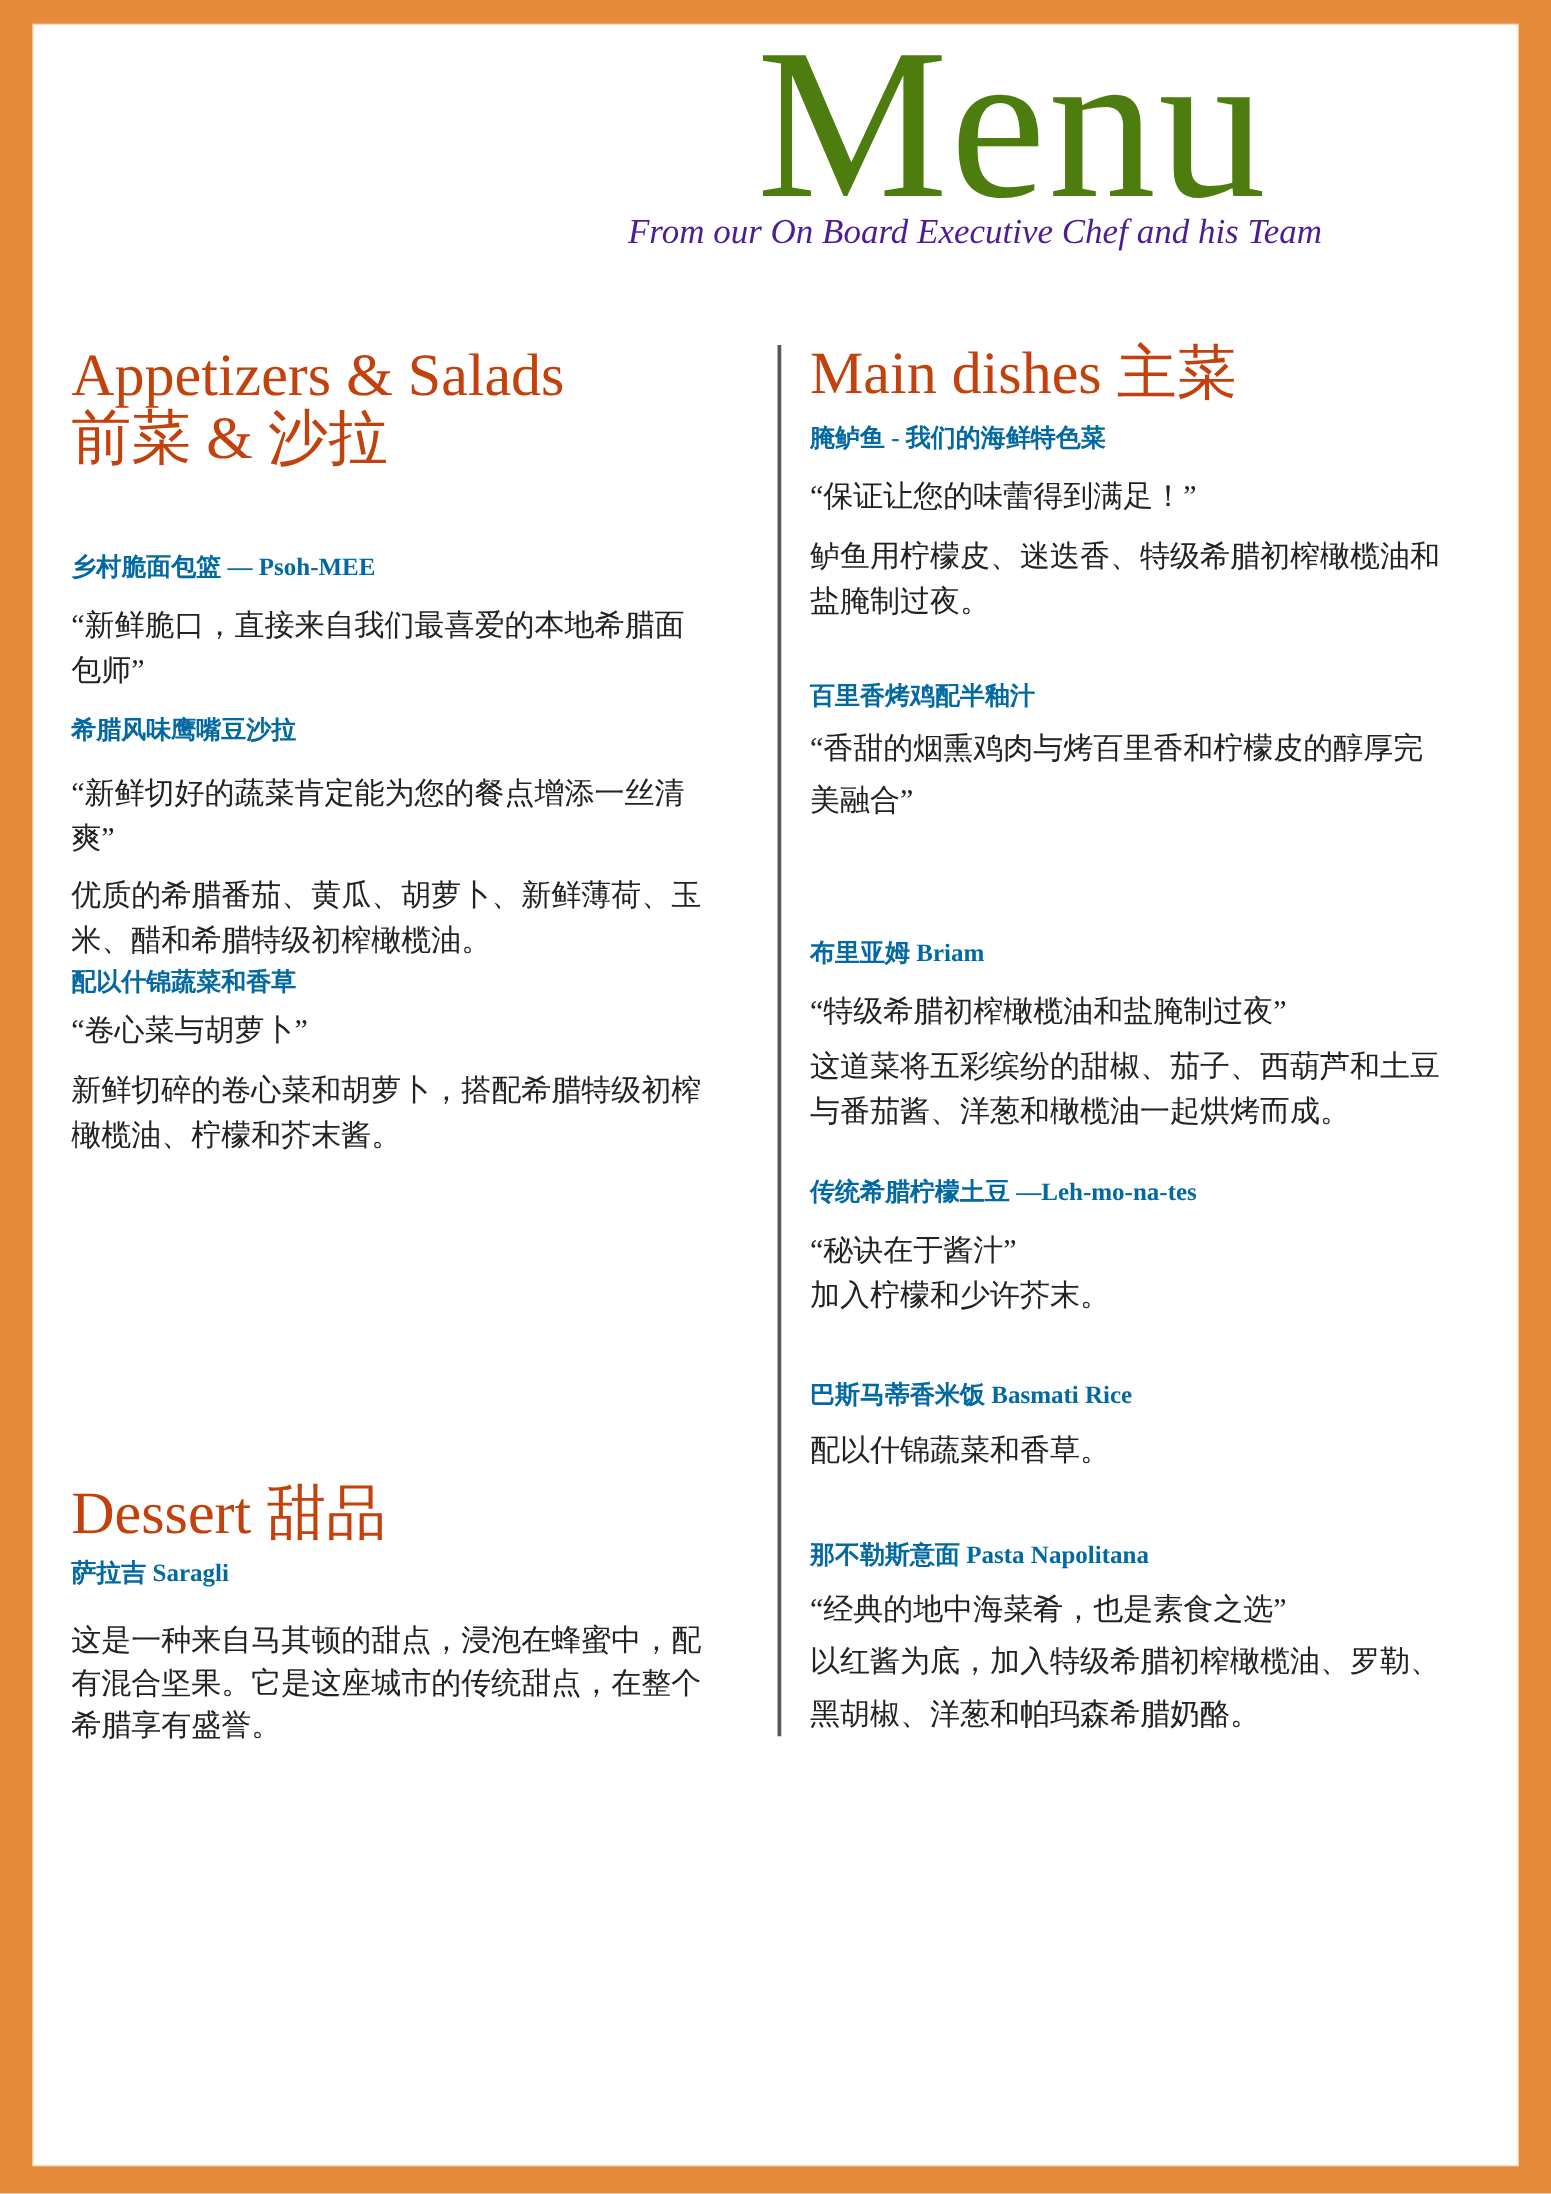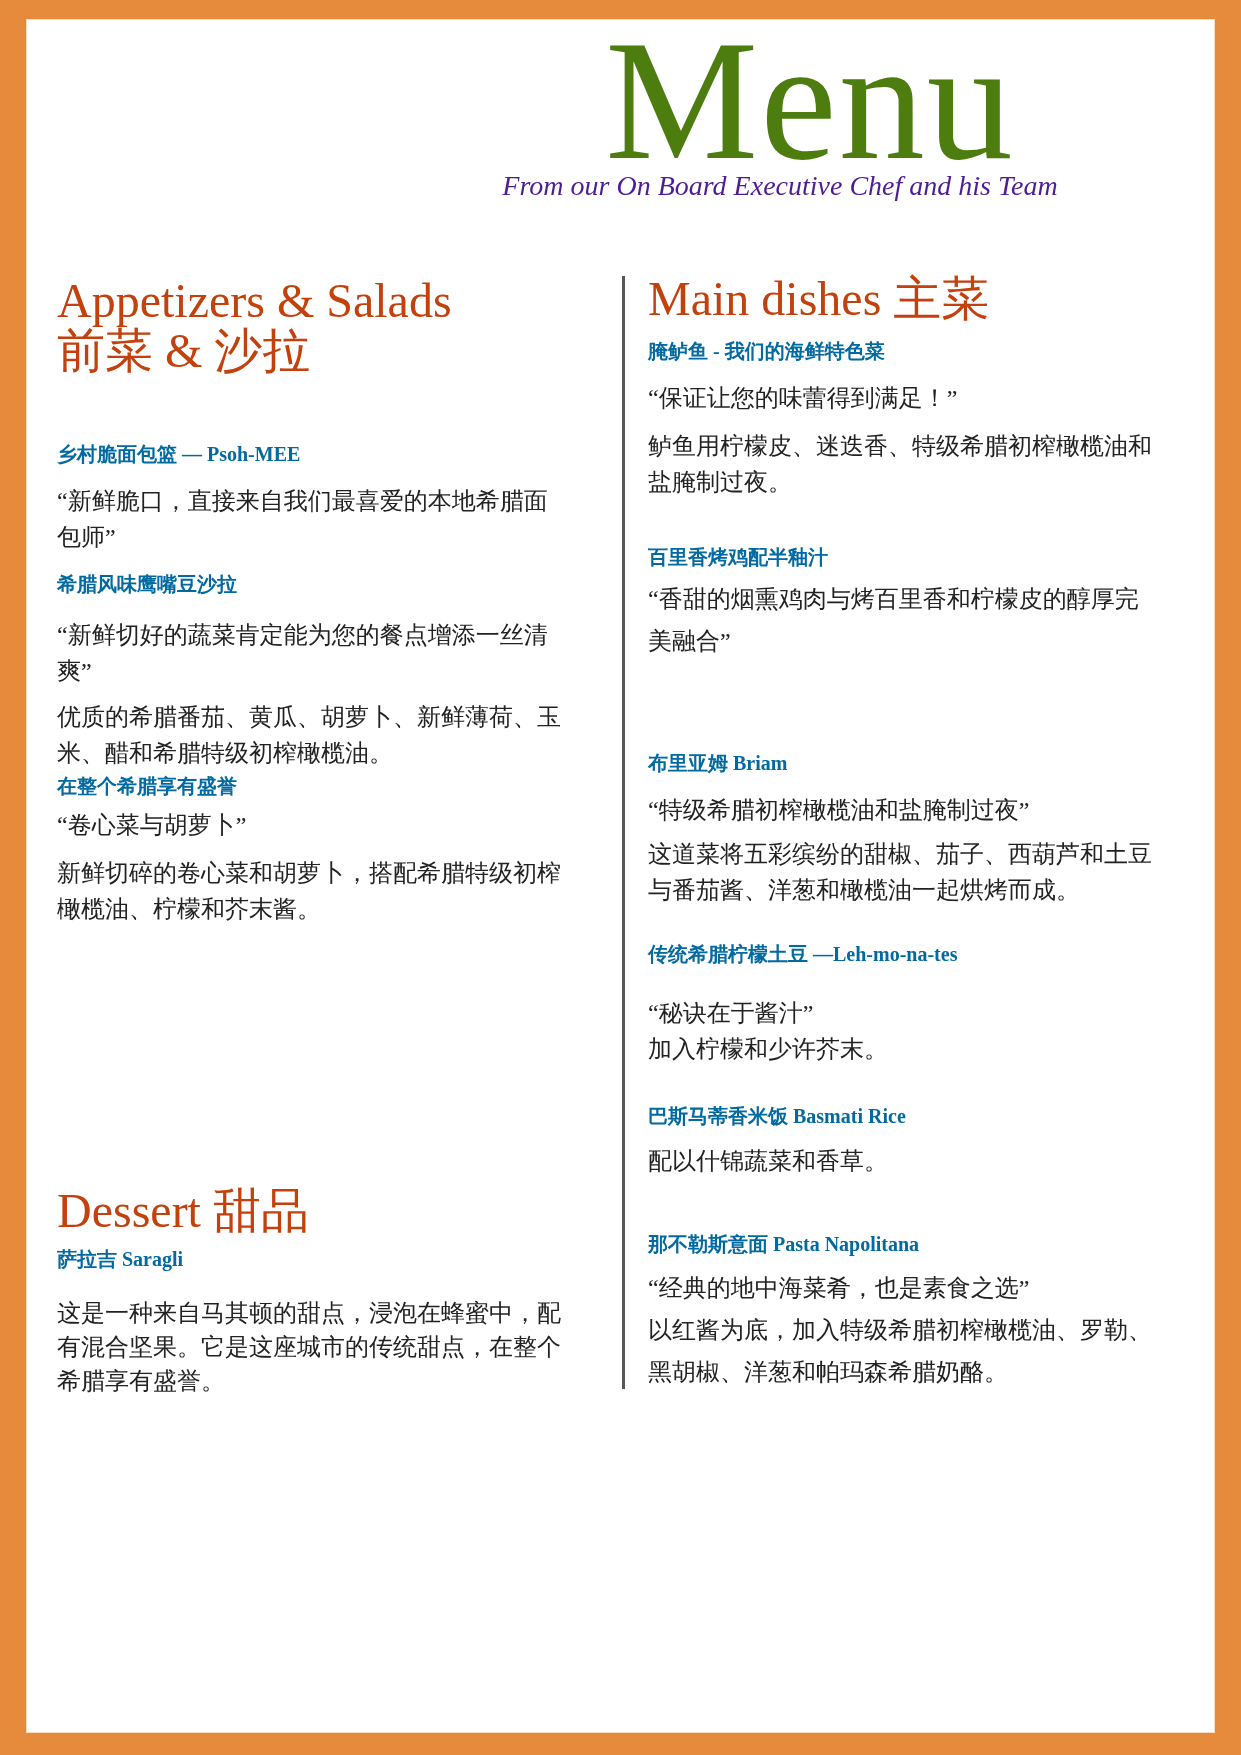--- a/index.html
+++ b/index.html
@@ -61,21 +61,21 @@
     <div class="body-text" style="margin-top:8px;">“新鲜脆口，直接来自我们最喜爱的本地希腊面包师”</div>
   </div>
 
   <div class="abs" style="top:563px; left:57px; width:505px;">
     <div class="dish-title">希腊风味鹰嘴豆沙拉</div>
     <div class="body-text" style="margin-top:12px;">“新鲜切好的蔬菜肯定能为您的餐点增添一丝清爽”</div>
     <div class="body-text" style="margin-top:10px;">优质的希腊番茄、黄瓜、胡萝卜、新鲜薄荷、玉米、醋和希腊特级初榨橄榄油。</div>
   </div>
 
   <div class="abs" style="top:765px; left:57px; width:505px;">
-    <div class="dish-title">在整个希腊享有盛誉</div>
+    <div class="dish-title">配以什锦蔬菜和香草</div>
     <div class="body-text" style="margin-top:0;">“卷心菜与胡萝卜”</div>
     <div class="body-text" style="margin-top:12px;">新鲜切碎的卷心菜和胡萝卜，搭配希腊特级初榨橄榄油、柠檬和芥末酱。</div>
   </div>
 
   <div class="abs section-heading" style="top:1188px; left:57px; width:505px;">Dessert 甜品</div>
 
   <div class="abs" style="top:1238px; left:57px; width:505px;">
     <div class="dish-title">萨拉吉 Saragli</div>
     <div class="body-text" style="margin-top:16px; line-height:34px;">这是一种来自马其顿的甜点，浸泡在蜂蜜中，配有混合坚果。它是这座城市的传统甜点，在整个希腊享有盛誉。</div>
   </div>
@@ -94,21 +94,21 @@
   </div>
 
   <div class="abs" style="top:742px; left:648px; width:510px;">
     <div class="dish-title">布里亚姆 Briam</div>
     <div class="body-text" style="margin-top:8px;">“特级希腊初榨橄榄油和盐腌制过夜”</div>
     <div class="body-text" style="margin-top:8px;">这道菜将五彩缤纷的甜椒、茄子、西葫芦和土豆与番茄酱、洋葱和橄榄油一起烘烤而成。</div>
   </div>
 
   <div class="abs" style="top:933px; left:648px; width:510px;">
     <div class="dish-title">传统希腊柠檬土豆 —Leh-mo-na-tes</div>
-    <div class="body-text" style="margin-top:20px;">“秘诀在于酱汁”</div>
+    <div class="body-text" style="margin-top:8px;">“秘诀在于酱汁”</div>
     <div class="body-text" style="margin-top:0;">加入柠檬和少许芥末。</div>
   </div>
 
   <div class="abs" style="top:1095px; left:648px; width:510px;">
     <div class="dish-title">巴斯马蒂香米饭 Basmati Rice</div>
     <div class="body-text" style="margin-top:6px;">配以什锦蔬菜和香草。</div>
   </div>
 
   <div class="abs" style="top:1223px; left:648px; width:510px;">
     <div class="dish-title">那不勒斯意面 Pasta Napolitana</div>

